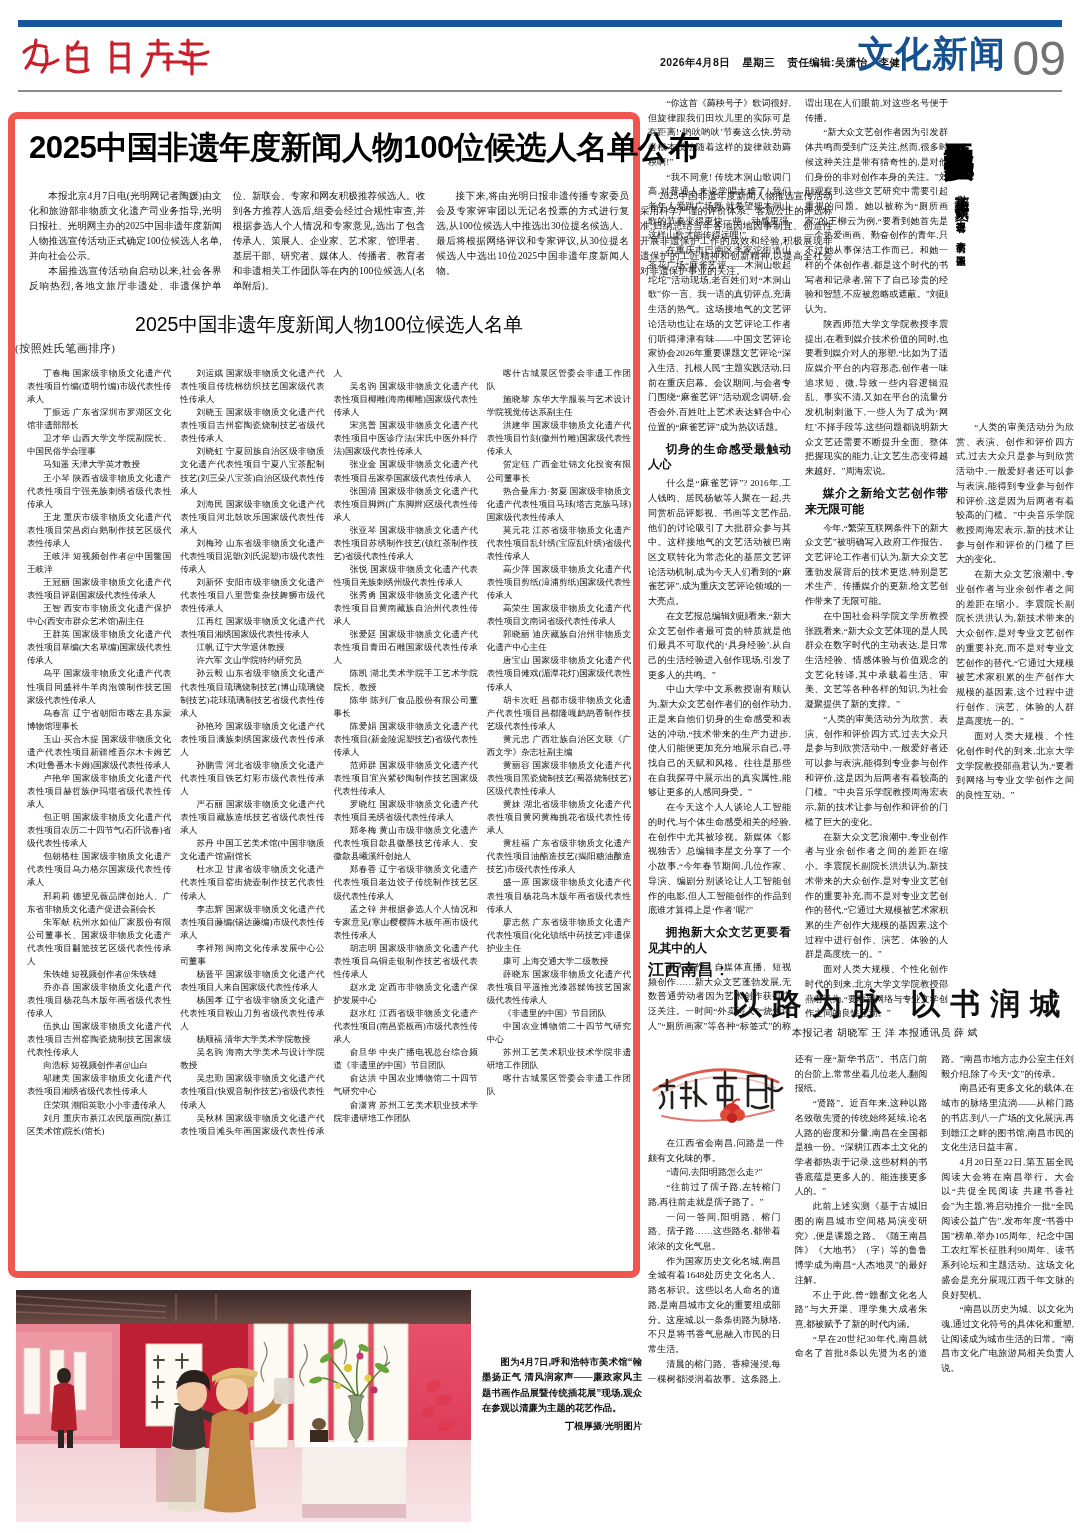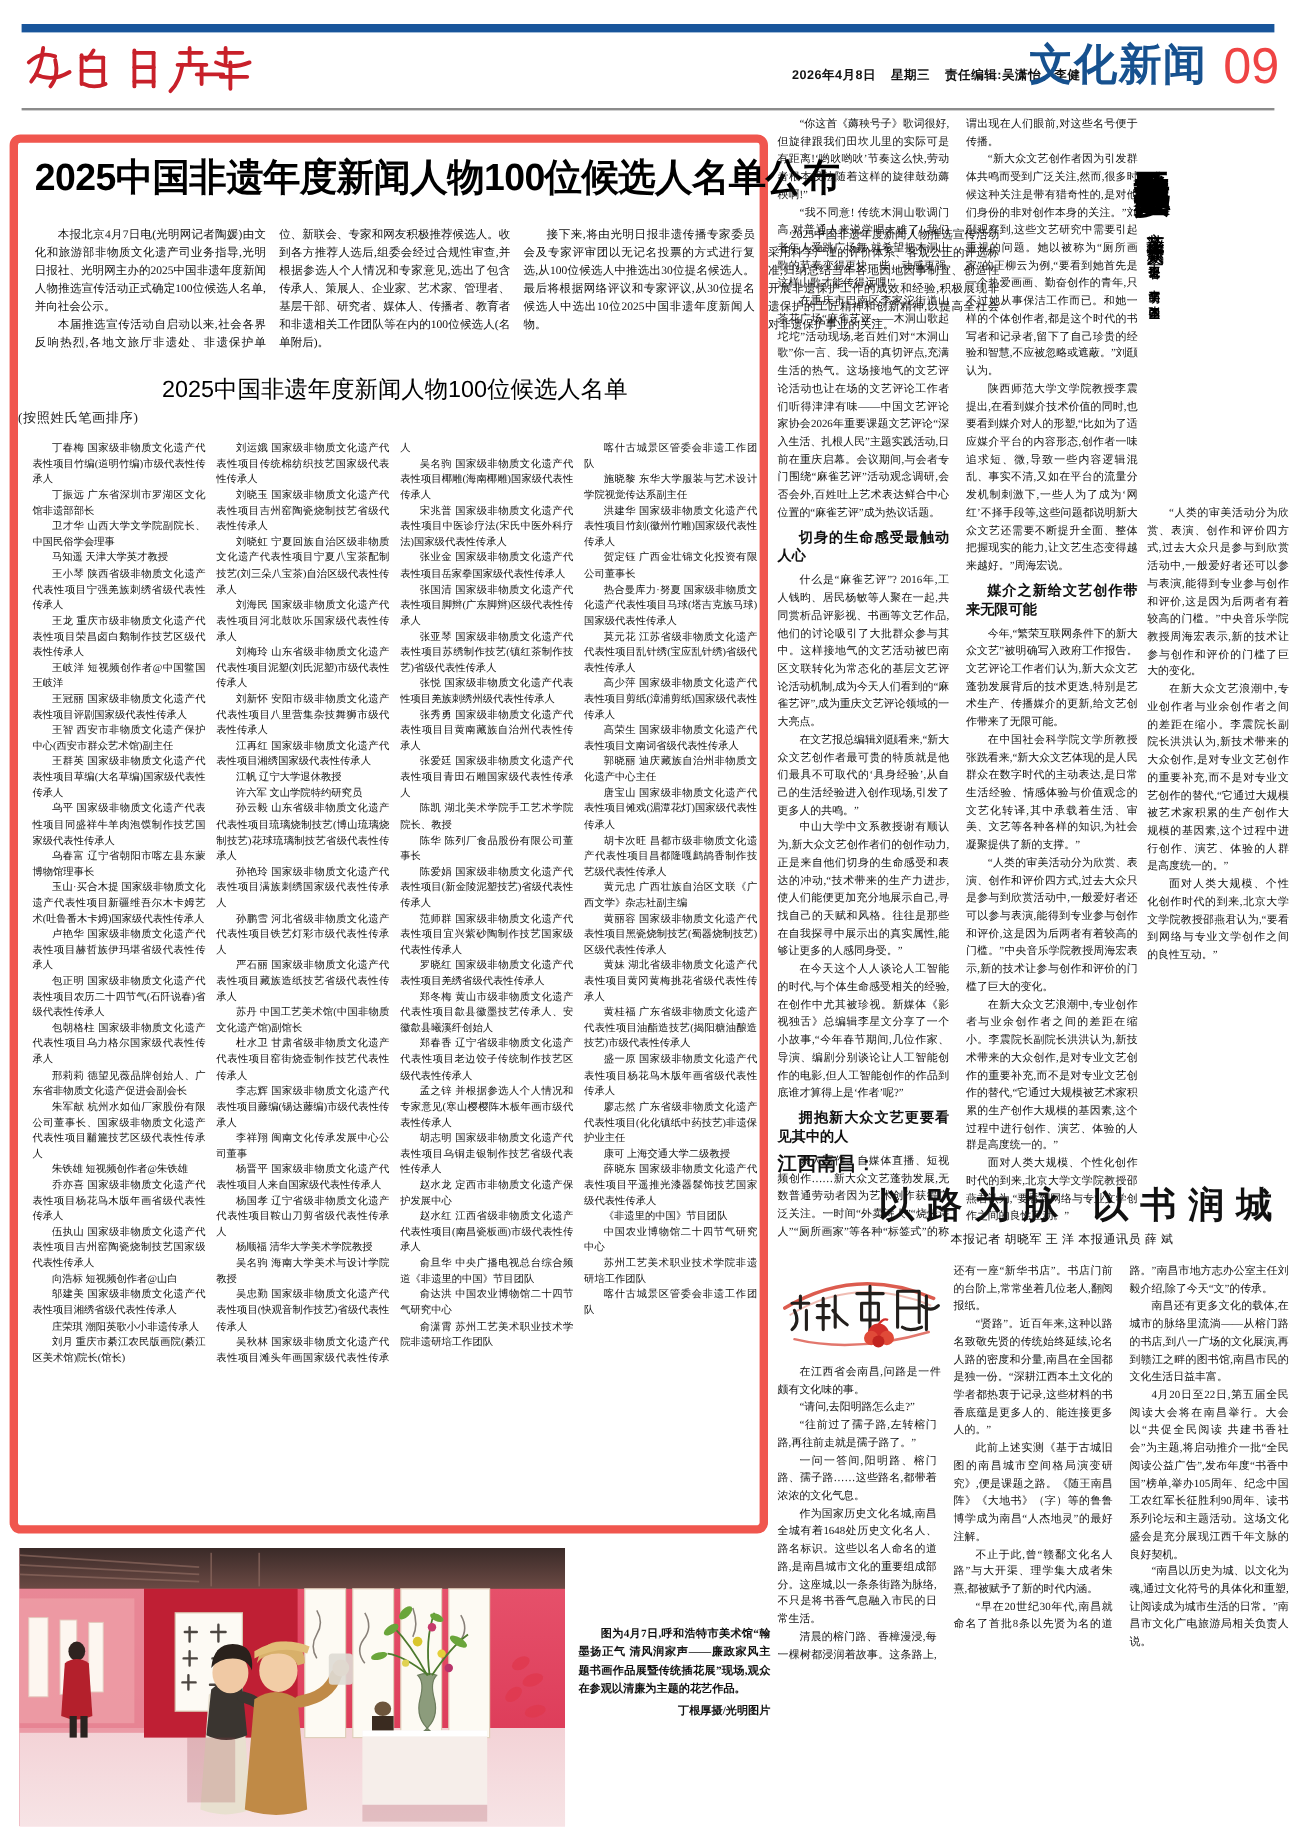--- a/index.html
+++ b/index.html
@@ -16,21 +16,21 @@
   
   .masthead{position:absolute;left:0;top:0;width:1080px;height:92px;}
   .blue-bar{position:absolute;left:18px;top:20px;width:1044px;height:7px;background:#18559b;}
   .mast-logo{position:absolute;left:16px;top:32px;width:210px;height:52px;}
   .mast-logo svg{display:block;}
   .mast-meta{position:absolute;left:660px;top:56px;font-size:10.5px;letter-spacing:.4px;
     font-family:"Liberation Sans","DejaVu Sans",sans-serif;font-weight:bold;color:#111;white-space:nowrap;}
   .mast-meta span{margin-right:9px;}
   .mast-section{position:absolute;right:74px;top:30px;font-size:36px;font-weight:bold;
     letter-spacing:1px;color:#16518f;font-family:"Liberation Sans","DejaVu Sans",sans-serif;}
-  .mast-pageno{position:absolute;right:14px;top:31px;font-size:42px;color:#ef4444;
+  .mast-pageno{position:absolute;right:14px;top:31px;font-size:48px;color:#737373;
     font-family:"Liberation Sans","DejaVu Sans",sans-serif;letter-spacing:0px;}
   .mast-rule{position:absolute;left:18px;top:90px;width:1044px;height:2px;background:#8b8b8b;}
 
   
   .redbox{position:absolute;left:8px;top:112px;width:632px;height:1166px;
     border:7px solid #f0564e;border-radius:9px;background:#fff;box-sizing:border-box;}
   .headline-main{
     position:absolute;left:14px;top:10px;width:600px;
     font-family:"Liberation Sans","DejaVu Sans",sans-serif;
     font-weight:bold;font-size:31.5px;letter-spacing:-0.5px;
@@ -58,21 +58,21 @@
   .photo{position:absolute;left:0;top:0;width:455px;height:232px;}
   .cap{position:absolute;left:482px;top:1355px;width:160px;font-size:9.3px;line-height:1.65;
     text-align:justify;text-indent:2em;color:#111;font-weight:bold;font-family:"Liberation Serif",serif;}
   .cap .credit{display:block;text-align:right;text-indent:0;margin-top:3px;font-weight:bold;}
 
   
   .art1{position:absolute;left:648px;top:96px;width:300px;height:880px;}
   .art1 .cols{column-count:2;column-gap:14px;font-size:9.1px;line-height:1.62;text-align:justify;}
   .art1 p{margin:0;text-indent:2em;}
   .art1 h3{margin:7px 0 3px 0;font-size:11.8px;line-height:1.35;text-indent:1.5em;
-    font-family:Liberation Mono, monospace;font-weight:bold;
+    font-family:Liberation Serif, serif;font-weight:bold;
     break-inside:avoid;}
 
   
   .vtitle{position:absolute;right:6px;top:118px;width:126px;height:430px;
     writing-mode:vertical-rl;text-orientation:upright;}
   .vtitle .vmain{font-family:"Liberation Sans","DejaVu Sans",sans-serif;
     font-weight:bold;font-size:30px;letter-spacing:1px;line-height:1.0;color:#000;
     display:inline-block;vertical-align:top;}
   .vtitle .vsub{font-size:15px;letter-spacing:1px;line-height:1.05;color:#000;
     display:inline-block;vertical-align:top;margin-right:4px;

